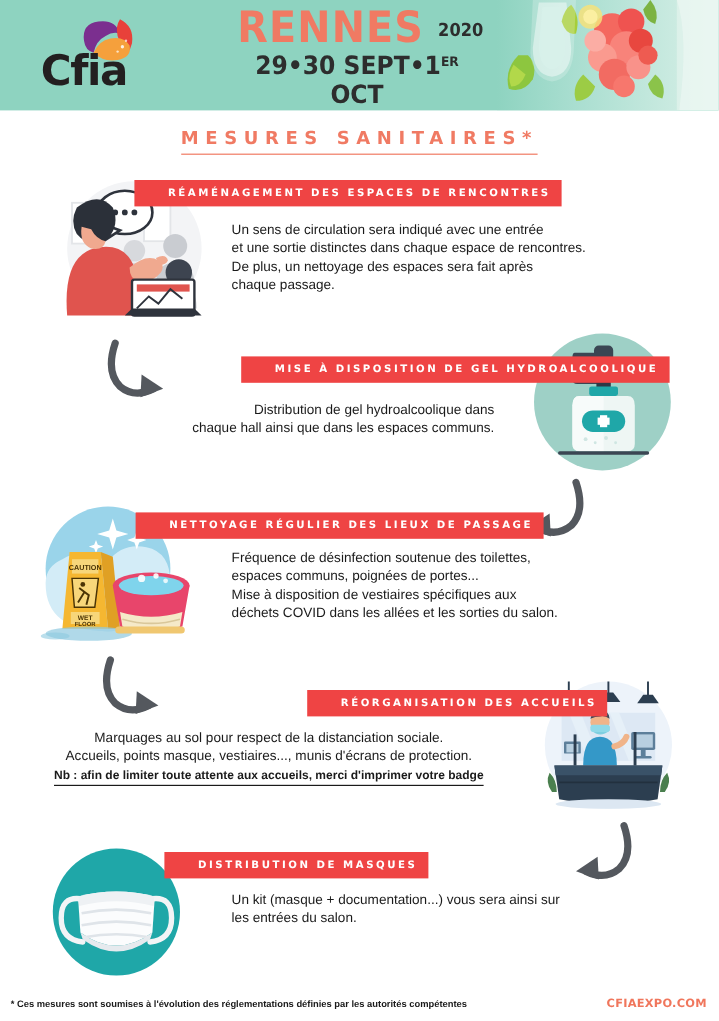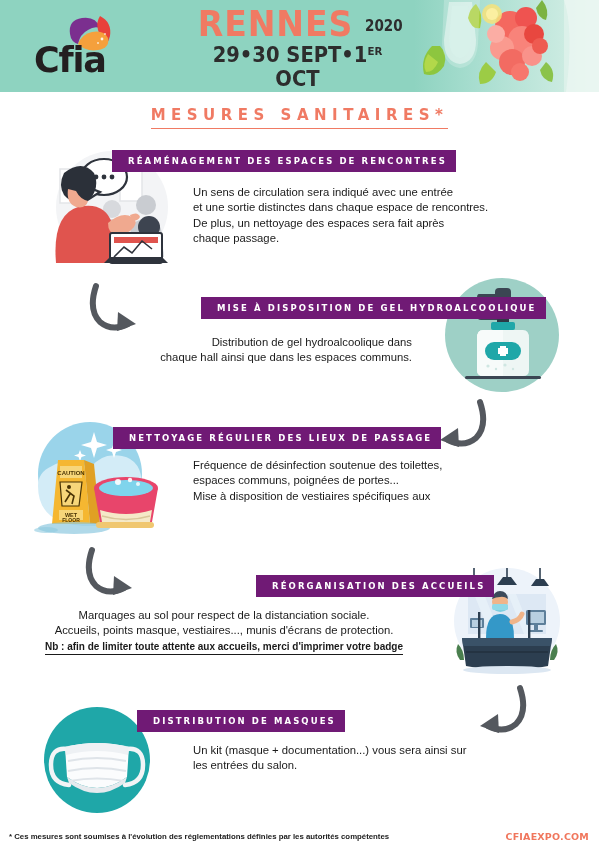--- a/index.html
+++ b/index.html
@@ -64,26 +64,26 @@
     font-family: "DejaVu Sans", sans-serif;
     font-size: 15px; font-weight: 700; color: #f07a63;
     letter-spacing: 5.5px;
     border-bottom: 1.5px solid #f07a63;
     padding-bottom: 4px;
   }
 
   
   .badge {
     position: absolute;
-    background: #701a75;
+    background: #ef4444;
     color: #ffffff;
     font-family: "DejaVu Sans", sans-serif;
     font-size: 8.5px; font-weight: 700;
     letter-spacing: 2.1px;
-    padding: 6px 9px 6px 16px;
+    padding: 6px 9px 6px 28px;
     white-space: nowrap;
     z-index: 5;
   }
 
   
   .body-text {
     position: absolute;
     font-family: "Liberation Sans", sans-serif;
     font-size: 11.3px;
     line-height: 15.4px;
@@ -313,20 +313,21 @@
       <ellipse cx="52" cy="112" rx="36" ry="6" fill="#8ec9e0" opacity="0.7"></ellipse>
       <ellipse cx="24" cy="114" rx="12" ry="3" fill="#8ec9e0" opacity="0.6"></ellipse>
       <rect x="74" y="106" width="58" height="6" rx="3" fill="#f0c770"></rect>
     </svg>
   </div>
   <div class="badge" style="left:113px; top:427px;">NETTOYAGE RÉGULIER DES LIEUX DE PASSAGE</div>
   <div class="body-text" style="left:193px; top:458px; width:370px;">
     <span>Fréquence de désinfection soutenue des toilettes,</span><br>
     <span>espaces communs, poignées de portes...</span><br>
     <span>Mise à disposition de vestiaires spécifiques aux</span><br>
+    <span>déchets COVID dans les allées et les sorties du salon.</span>
   </div>
 
   <div class="arrow" style="left:84px; top:546px;">
     <svg width="64" height="56" viewBox="0 0 64 56">
       <path d="M8 4 Q0 28 12 40 Q24 50 40 42" fill="none" stroke="#54585e" stroke-width="6" stroke-linecap="round"></path>
       <path d="M30 30 L48 42 L29 49 Z" fill="#54585e"></path>
     </svg>
   </div>
 
   <div class="illus" style="left:452px; top:566px; width:110px; height:110px;">

